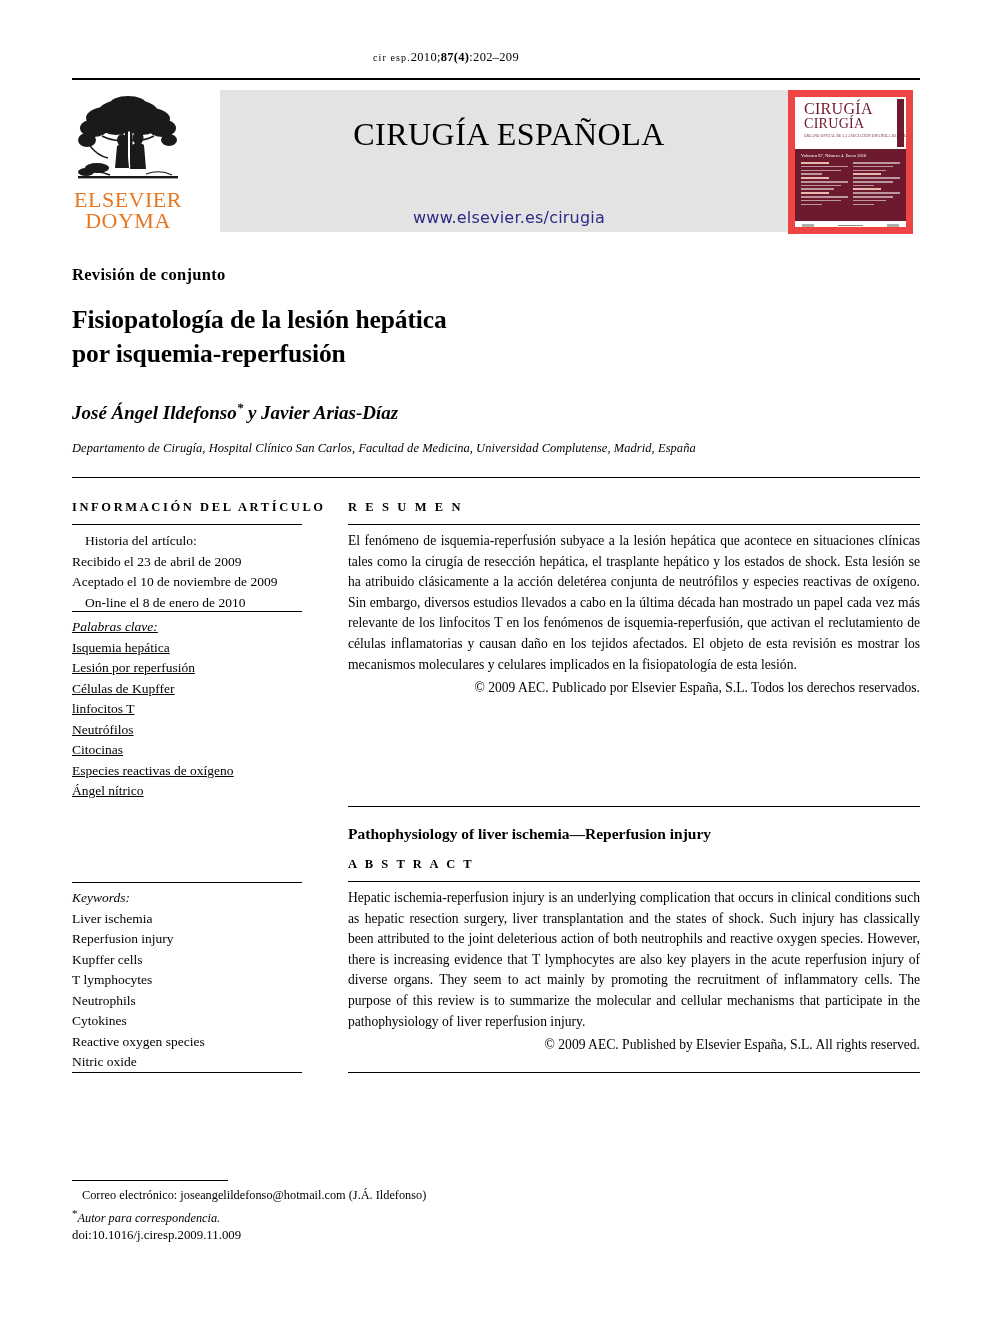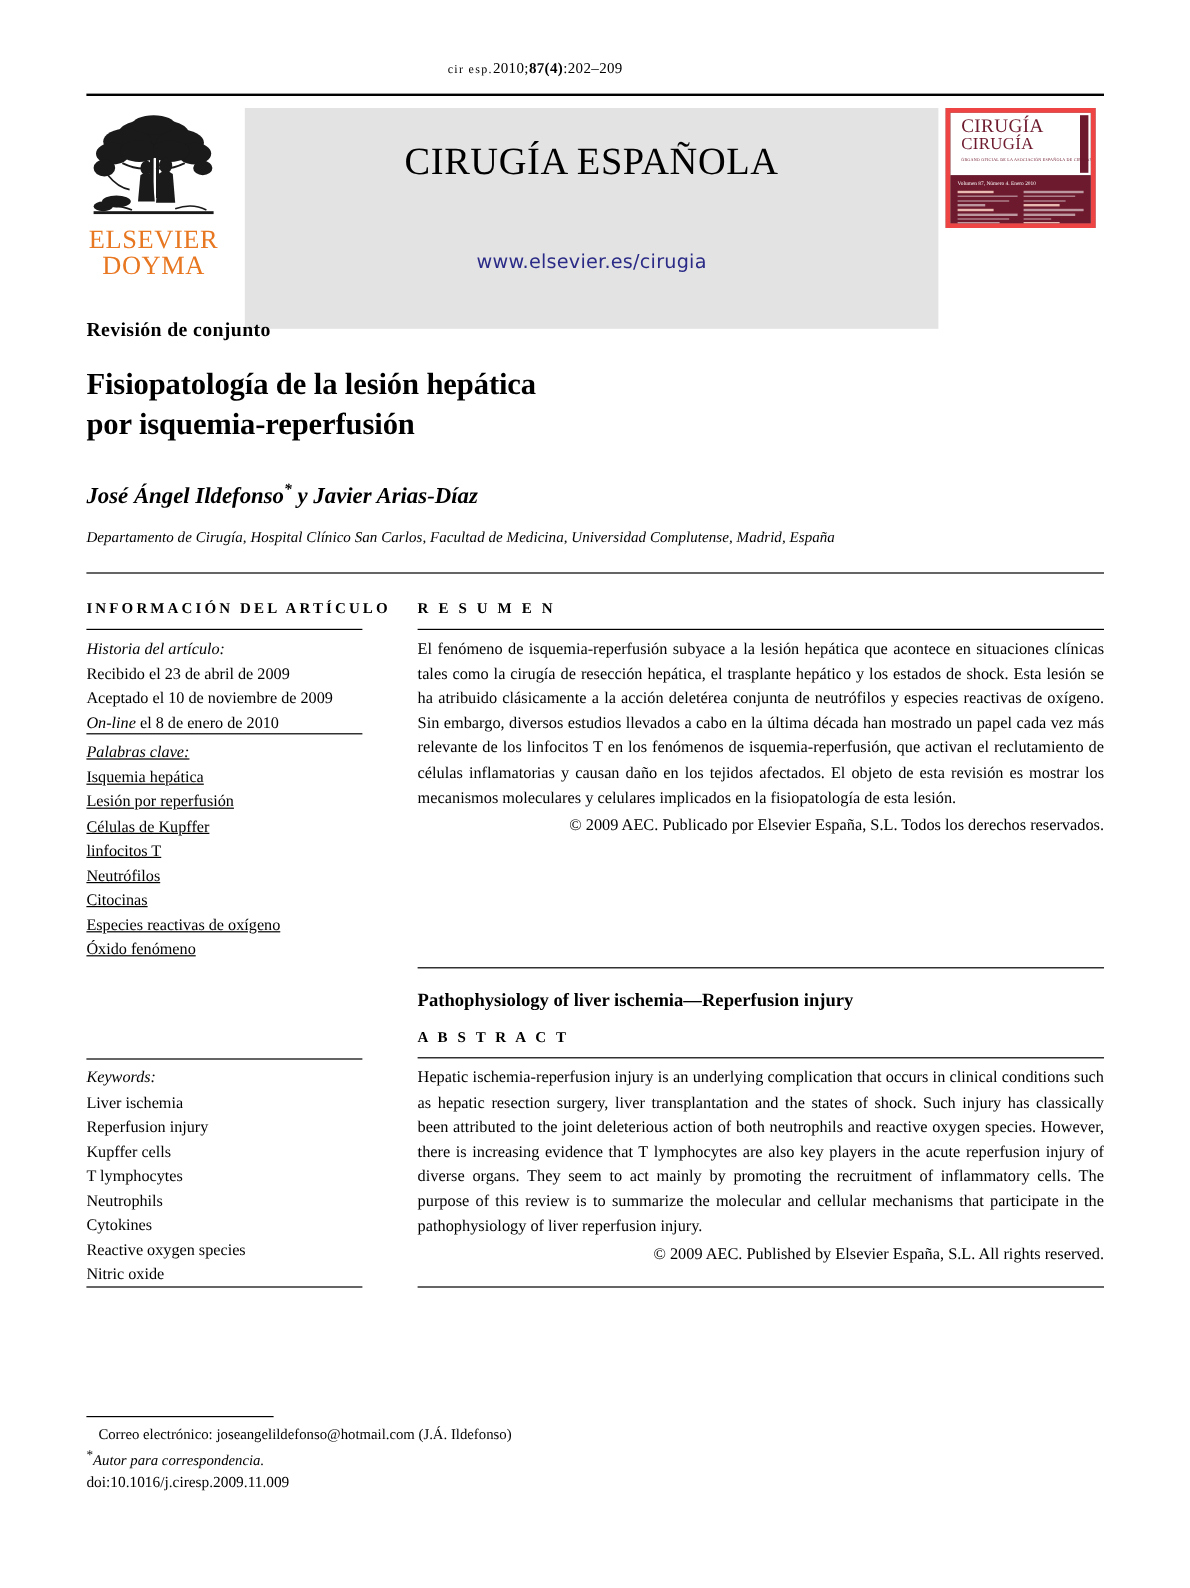--- a/index.html
+++ b/index.html
@@ -79,24 +79,24 @@
     color: #E87722;
     font-size: 22px;
     letter-spacing: 0.5px;
     line-height: 21px;
     text-align: center;
     width: 112px;
   }
 
   .banner {
     position: absolute;
-    left: 132px;
+    left: 148px;
     top: 10px;
     width: 578px;
-    height: 184px;
+    height: 142px;
     background: #e3e3e3;
   }
   .banner-title {
     position: absolute;
     top: 26px;
     left: 0;
     width: 100%;
     text-align: center;
     font-size: 32px;
     letter-spacing: 0.5px;
@@ -113,23 +113,23 @@
     color: #2b2b87;
     letter-spacing: 0.2px;
   }
 
   
   .cover {
     position: absolute;
     left: 716px;
     top: 10px;
     width: 125px;
-    height: 100px;
-    border: 4px solid #ef4444;
-    background: #737373;
+    height: 144px;
+    border: 7px solid #ef4444;
+    background: #84cc16;
     box-sizing: border-box;
     overflow: hidden;
   }
   .cover-top {
     height: 52px;
     background: #ffffff;
     position: relative;
   }
   .cover-title1 {
     position: absolute;
@@ -300,21 +300,21 @@
 
   
   .info-block {
     position: absolute;
     left: 72px;
     width: 232px;
     font-size: 13.5px;
     line-height: 20.5px;
   }
   .info-block .lbl {
-    font-style: italic;
+    margin-left: 13px;
   }
   .kw-block {
     position: absolute;
     left: 72px;
     width: 232px;
     font-size: 13.5px;
     line-height: 20.5px;
   }
   .kw-block .lbl { font-style: italic; }
 
@@ -511,21 +511,21 @@
 
   <div class="kw-block" style="top:617px;text-decoration:underline;">
     <div class="lbl">Palabras clave:</div>
     <div>Isquemia hepática</div>
     <div>Lesión por reperfusión</div>
     <div>Células de Kupffer</div>
     <div>linfocitos T</div>
     <div>Neutrófilos</div>
     <div>Citocinas</div>
     <div>Especies reactivas de oxígeno</div>
-    <div>Óxido fenómeno</div>
+    <div>Ángel nítrico</div>
   </div>
 
   <div class="abstract-body" style="top:531px;">
     <div>El fenómeno de isquemia-reperfusión subyace a la lesión hepática que acontece en situaciones clínicas tales como la cirugía de resección hepática, el trasplante hepático y los estados de shock. Esta lesión se ha atribuido clásicamente a la acción deletérea conjunta de neutrófilos y especies reactivas de oxígeno. Sin embargo, diversos estudios llevados a cabo en la última década han mostrado un papel cada vez más relevante de los linfocitos T en los fenómenos de isquemia-reperfusión, que activan el reclutamiento de células inflamatorias y causan daño en los tejidos afectados. El objeto de esta revisión es mostrar los mecanismos moleculares y celulares implicados en la fisiopatología de esta lesión.</div>
     <div class="copyright">© 2009 AEC. Publicado por Elsevier España, S.L. Todos los derechos reservados.</div>
   </div>
 
   <div class="rule-right" style="top:806px;"></div>
   <div class="en-title">Pathophysiology of liver ischemia—Reperfusion injury</div>
   <div class="col-head abstract">A B S T R A C T</div>

